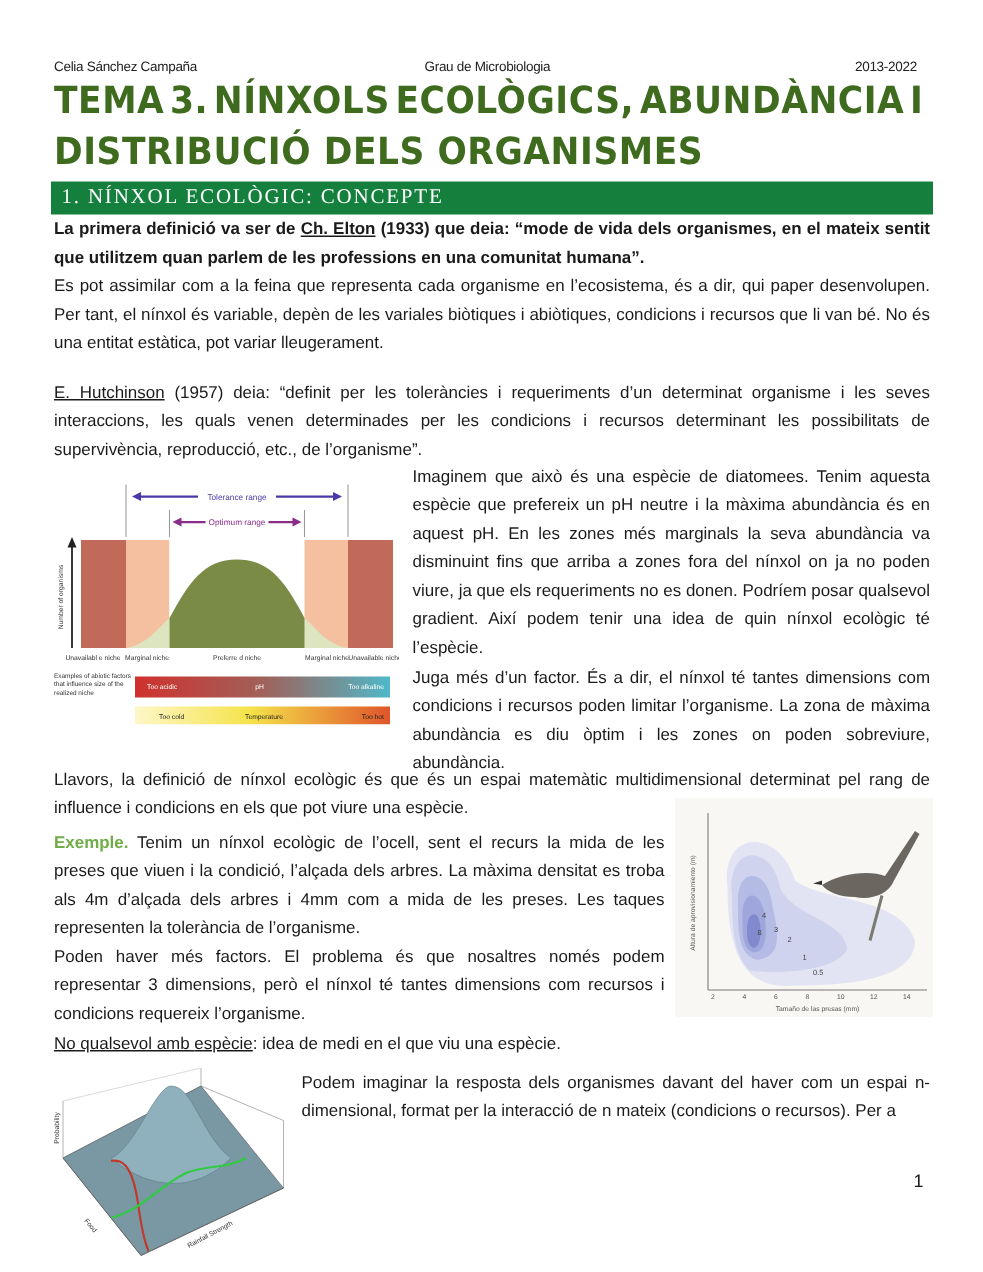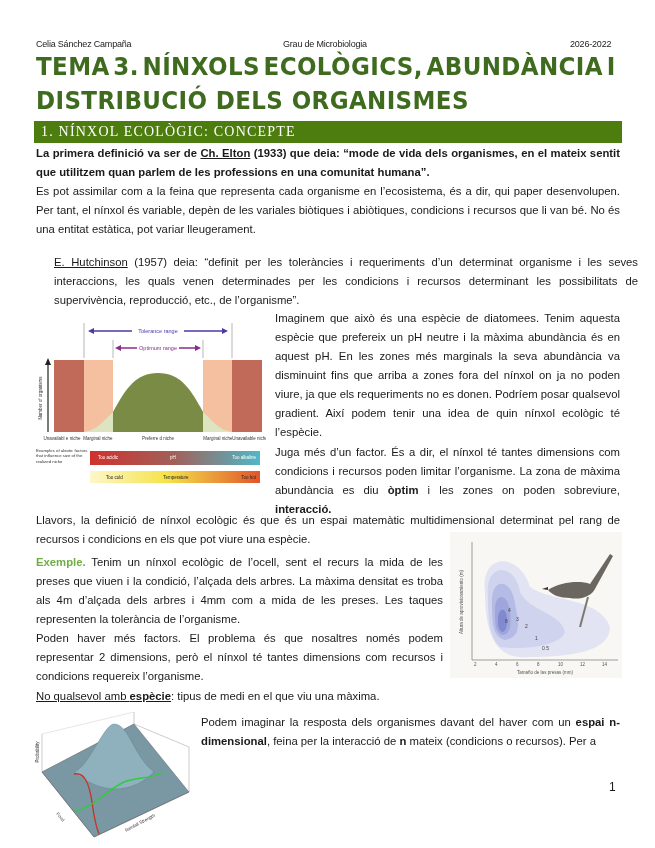--- a/index.html
+++ b/index.html
@@ -3,58 +3,58 @@
 <meta charset="utf-8">
 <style>
   html, body { margin:0; padding:0; background:#ffffff; }
   body { width:655px; height:848px; position:relative; overflow:hidden;
          font-family:"Liberation Sans", sans-serif; color:#1a1a1a; }
   .hdr { position:absolute; top:39px; font-size:9px; color:#222; letter-spacing:-0.2px; }
   .title { position:absolute; left:36px; width:580px; font-family:"DejaVu Sans", sans-serif;
            font-weight:bold; color:#3f6b1f; font-size:25px; letter-spacing:0.4px; transform:scaleX(0.92); transform-origin:left top; }
   .t1 { top:52px; display:flex; justify-content:space-between; width:630px; }
   .t2 { top:86px; }
-  .section { position:absolute; left:34px; top:121px; width:588px; height:22px; background:#4d7c0f;
+  .section { position:absolute; left:34px; top:121px; width:588px; height:22px; background:#15803d;
              color:#fff; font-family:"Liberation Serif", serif; font-size:14px; line-height:22px;
              padding-left:7px; box-sizing:border-box; letter-spacing:1.2px; }
   .p { position:absolute; font-size:11.3px; line-height:19px; text-align:justify; }
   .p.full { left:36px; width:584px; }
   .u { text-decoration:underline; }
-  .b { font-weight:bold; }
+  .b { font-weight:normal; }
   .green { color:#70ad47; font-weight:bold;margin-top:48px; }
   .fig { position:absolute; }
   .pagenum { position:absolute; left:609px; top:780px; font-size:12px; }
   svg text { font-family:"Liberation Sans", sans-serif; }
 </style>
 </head>
 <body>
 
 <div class="hdr" style="left:36px;">Celia Sánchez Campaña</div>
 <div class="hdr" style="left:283px;">Grau de Microbiologia</div>
-<div class="hdr" style="left:570px;">2026-2022</div>
+<div class="hdr" style="left:570px;">2013-2022</div>
 
 <div class="title t1">
   <span>TEMA</span>
   <span>3.</span>
   <span>NÍNXOLS</span>
   <span>ECOLÒGICS,</span>
   <span>ABUNDÀNCIA</span>
   <span>I</span>
 </div>
 <div class="title t2">DISTRIBUCIÓ DELS ORGANISMES</div>
 
 <div class="section">1. NÍNXOL ECOLÒGIC: CONCEPTE</div>
 
 <div class="p full" style="top:144px;font-weight:bold;">
   <span>La primera definició va ser de </span><span class="u">Ch. Elton</span><span> (1933) que deia: “mode de vida dels organismes, en el mateix sentit que utilitzem quan parlem de les professions en una comunitat humana”.</span>
 </div>
 
 <div class="p full" style="top:182px;">Es pot assimilar com a la feina que representa cada organisme en l’ecosistema, és a dir, qui paper desenvolupen. Per tant, el nínxol és variable, depèn de les variales biòtiques i abiòtiques, condicions i recursos que li van bé. No és una entitat estàtica, pot variar lleugerament.</div>
 
-<div class="p full" style="top:253px;margin-left:18px;">
+<div class="p full" style="top:253px;">
   <span class="u">E. Hutchinson</span><span> (1957) deia: “definit per les toleràncies i requeriments d’un determinat organisme i les seves interaccions, les quals venen determinades per les condicions i recursos determinant les possibilitats de supervivència, reproducció, etc., de l’organisme”.</span>
 </div>
 
 <div class="fig" style="left:36px; top:318px; width:230px; height:165px;">
   <svg width="230" height="165" viewBox="0 0 230 165">
     <defs>
       <linearGradient id="phg" x1="0" x2="1">
           <stop offset="0" stop-color="#d0312d"></stop>
           <stop offset="0.5" stop-color="#a0615a"></stop>
           <stop offset="1" stop-color="#4fb8c8"></stop>
@@ -109,24 +109,24 @@
     <text x="220" y="161" font-size="4.5" fill="#222" text-anchor="end">Too hot</text>
     <foreignObject x="0" y="130" width="52" height="35">
       <div style="font-size:4.3px; color:#333; line-height:5.3px; font-family:'Liberation Sans', sans-serif;">Examples of abiotic factors that influence size of the realized niche</div>
     </foreignObject>
   </svg>
 </div>
 
 <div class="p" style="left:275px; top:309px; width:345px;">Imaginem que això és una espècie de diatomees. Tenim aquesta espècie que prefereix un pH neutre i la màxima abundància és en aquest pH. En les zones més marginals la seva abundància va disminuint fins que arriba a zones fora del nínxol on ja no poden viure, ja que els requeriments no es donen. Podríem posar qualsevol gradient. Així podem tenir una idea de quin nínxol ecològic té l’espècie.</div>
 
 <div class="p" style="left:275px; top:443px; width:345px;">
-  <span>Juga més d’un factor. És a dir, el nínxol té tantes dimensions com condicions i recursos poden limitar l’organisme. La zona de màxima abundància es diu </span><span class="b">òptim</span><span> i les zones on poden sobreviure, </span><span class="b">interacció.</span>
+  <span>Juga més d’un factor. És a dir, el nínxol té tantes dimensions com condicions i recursos poden limitar l’organisme. La zona de màxima abundància es diu </span><span class="b">òptim</span><span> i les zones on poden sobreviure, </span><span class="b">abundància.</span>
 </div>
 
-<div class="p full" style="top:511px;">Llavors, la definició de nínxol ecològic és que és un espai matemàtic multidimensional determinat pel rang de recursos i condicions en els que pot viure una espècie.</div>
+<div class="p full" style="top:511px;">Llavors, la definició de nínxol ecològic és que és un espai matemàtic multidimensional determinat pel rang de influence i condicions en els que pot viure una espècie.</div>
 
 <div class="p" style="left:36px; top:553px; width:407px;">
   <span class="green">Exemple.</span><span> Tenim un nínxol ecològic de l’ocell, sent el recurs la mida de les preses que viuen i la condició, l’alçada dels arbres. La màxima densitat es troba als 4m d’alçada dels arbres i 4mm com a mida de les preses. Les taques representen la tolerància de l’organisme.</span>
 </div>
 
 <div class="fig" style="left:450px; top:532px; width:172px; height:146px; background:#f7f6f2;">
   <svg width="172" height="146" viewBox="0 0 172 146">
     <rect x="0" y="0" width="172" height="146" fill="#f8f7f3"></rect>
     <line x1="22" y1="10" x2="22" y2="128" stroke="#777" stroke-width="0.7"></line>
     <line x1="22" y1="128" x2="168" y2="128" stroke="#777" stroke-width="0.7"></line>
@@ -150,24 +150,24 @@
     <text x="66" y="134" font-size="4.5" fill="#555">6</text>
     <text x="87" y="134" font-size="4.5" fill="#555">8</text>
     <text x="108" y="134" font-size="4.5" fill="#555">10</text>
     <text x="130" y="134" font-size="4.5" fill="#555">12</text>
     <text x="152" y="134" font-size="4.5" fill="#555">14</text>
     <text x="95" y="142" font-size="4.5" fill="#555" text-anchor="middle">Tamaño de las presas (mm)</text>
     <text x="13" y="70" font-size="4.5" fill="#555" text-anchor="middle" transform="rotate(-90 13 70)">Altura de aprovisionamiento (m)</text>
   </svg>
 </div>
 
-<div class="p" style="left:36px; top:629px; width:407px;">Poden haver més factors. El problema és que nosaltres només podem representar 2 dimensions, però el nínxol té tantes dimensions com recursos i condicions requereix l’organisme.</div>
+<div class="p" style="left:36px; top:629px; width:407px;">Poden haver més factors. El problema és que nosaltres només podem representar 3 dimensions, però el nínxol té tantes dimensions com recursos i condicions requereix l’organisme.</div>
 
 <div class="p full" style="top:687px;">
-  <span class="u"><span>No qualsevol amb </span><span class="b">espècie</span></span><span>: tipus de medi en el que viu una màxima.</span>
+  <span class="u"><span>No qualsevol amb </span><span class="b">espècie</span></span><span>: idea de medi en el que viu una espècie.</span>
 </div>
 
 <div class="fig" style="left:34px; top:712px; width:160px; height:134px;">
   <svg width="160" height="134" viewBox="0 0 160 134">
     <polyline points="8,22 8,60 100,12 100,0" fill="none" stroke="#aaa" stroke-width="0.6"></polyline>
     <line x1="8" y1="22" x2="100" y2="0" stroke="#ccc" stroke-width="0.5"></line>
     <line x1="100" y1="12" x2="155" y2="35" stroke="#aaa" stroke-width="0.6"></line>
     <line x1="155" y1="35" x2="155" y2="80" stroke="#aaa" stroke-width="0.6"></line>
     <polygon points="8,60 100,12 155,80 60,125" fill="#7a97a4" stroke="#555" stroke-width="0.4"></polygon>
     <path d="M40,60 C55,55 70,12 80,12 C95,12 100,45 120,60 C100,80 70,85 40,60 Z" fill="#8fb0bd" stroke="#5e7b88" stroke-width="0.4"></path>
@@ -175,16 +175,16 @@
     <path d="M40,100 C60,95 70,80 90,70 C105,64 115,68 130,60" fill="none" stroke="#2ecc40" stroke-width="1.4"></path>
     <line x1="8" y1="60" x2="60" y2="125" stroke="#666" stroke-width="0.6"></line>
     <line x1="60" y1="125" x2="155" y2="80" stroke="#666" stroke-width="0.6"></line>
     <text x="5" y="40" font-size="4.5" fill="#333" transform="rotate(-90 5 40)" text-anchor="middle">Probability</text>
     <text x="22" y="102" font-size="4.5" fill="#333" transform="rotate(50 22 102)">Food</text>
     <text x="92" y="120" font-size="4.5" fill="#333" transform="rotate(-28 92 120)">Rainfall Strength</text>
   </svg>
 </div>
 
 <div class="p" style="left:201px; top:713px; width:419px;">
-  <span>Podem imaginar la resposta dels organismes davant del haver com un </span><span class="b">espai n-dimensional</span><span>, feina per la interacció de </span><span class="b">n</span><span> mateix (condicions o recursos). Per a</span>
+  <span>Podem imaginar la resposta dels organismes davant del haver com un </span><span class="b">espai n-dimensional</span><span>, format per la interacció de </span><span class="b">n</span><span> mateix (condicions o recursos). Per a</span>
 </div>
 
 <div class="pagenum">1</div>
 
 </body></html>

